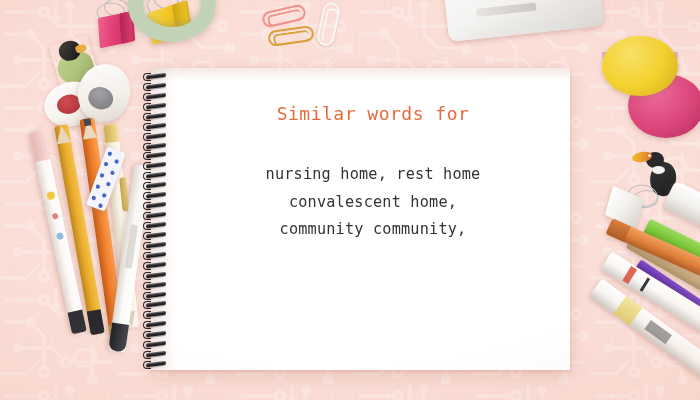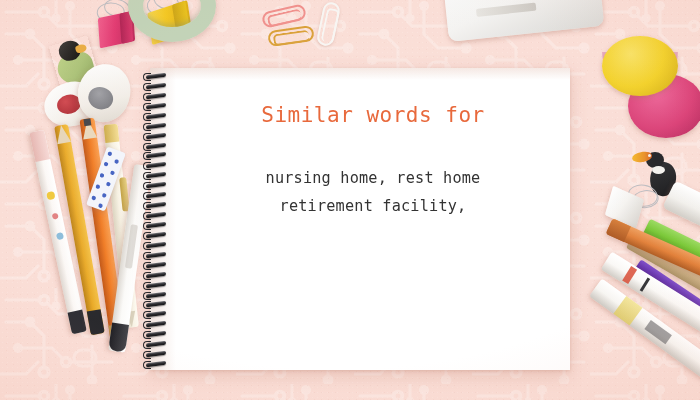--- a/index.html
+++ b/index.html
@@ -126,21 +126,21 @@
     left: 176px;
     top: 68px;
     width: 394px;
     height: 302px;
     z-index: 5;
     text-align: center;
     pointer-events: none;
   }
   .title-small {
     margin-top: 34px;
-    font-size: 21px;
+    font-size: 18px;
     letter-spacing: 0.5px;
     color: #e8693c;
     line-height: 1.28;
   }
   .title-big {
     margin-top: 6px;
     font-size: 22px;
     letter-spacing: 0.3px;
     color: #e8693c;
     line-height: 1.25;
@@ -555,19 +555,20 @@
       <div class="coil" style="top: 290.067px;">
         <span class="hook"></span>
         <span class="bar"></span>
       </div>
     </div>
 
   <div class="pad-text">
     <div class="title-small">Similar words for</div>
     <div class="syn-list" id="syn-list">
         <div class="syn-line">nursing home, rest home</div>
-        <div class="syn-line">retirement facility,</div>
+        <div class="syn-line">convalescent home,</div>
+        <div class="syn-line">community community,</div>
       </div>
   </div>
 
 
   <div class="vignette"></div>
 </div>
 
 </body></html>

